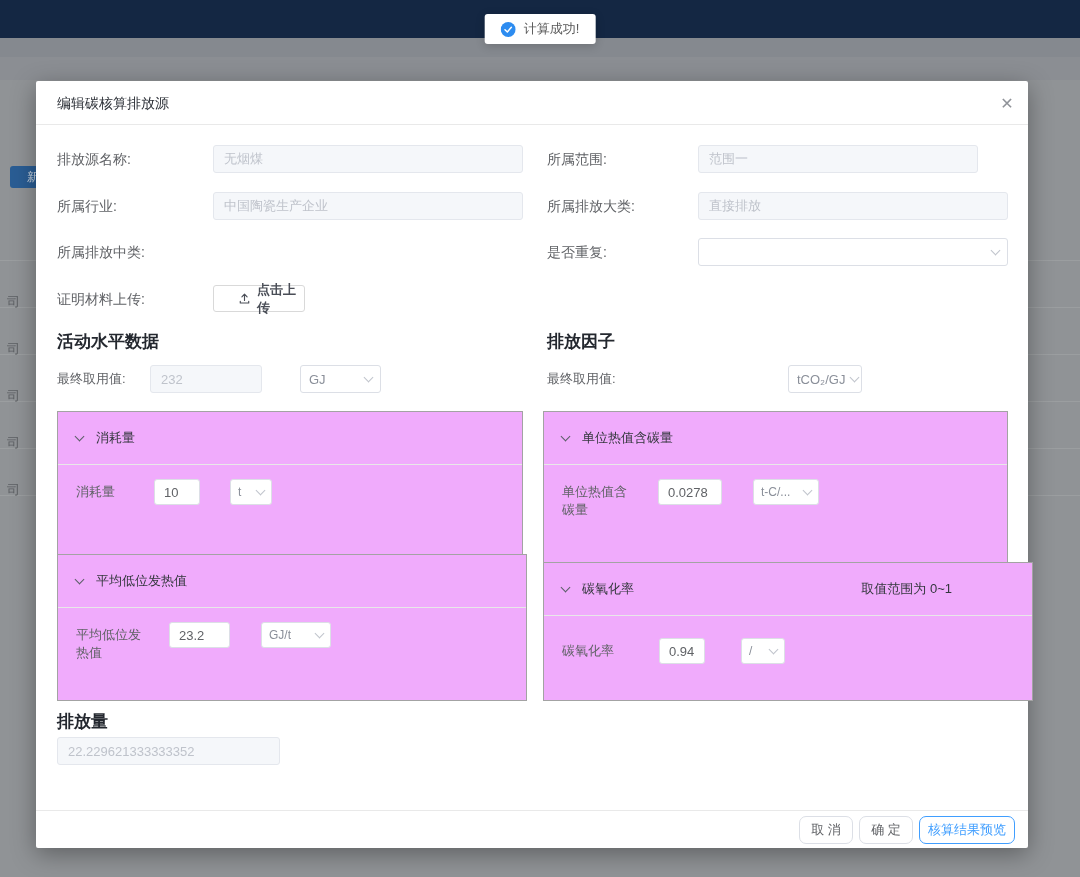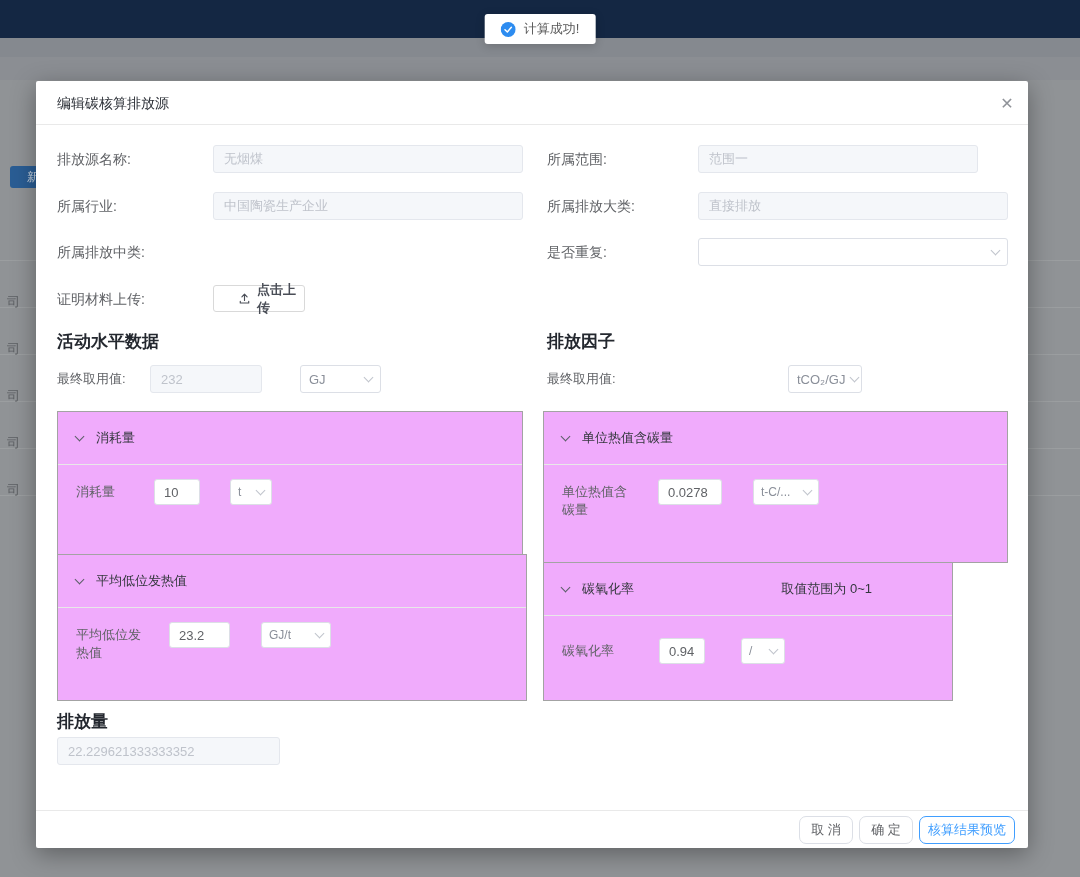--- a/index.html
+++ b/index.html
@@ -185,21 +185,21 @@
     <div class="panel-body">
       <div class="fld-lbl">单位热值含碳量</div>
       <div class="fld-inp" style="width:64px; margin-left:26px">0.0278</div>
       <div class="fld-sel" style="width:66px; margin-left:31px">
         <span>t-C/...</span>
         <span class="chev"></span>
       </div>
     </div>
   </div>
 
-  <div class="panel" style="left:507px; top:481px; width:410px; height:139px">
+  <div class="panel" style="left:507px; top:481px; width:490px; height:139px">
     <div class="panel-head">
       <span class="col-arrow"></span>
       <span class="panel-head-title">碳氧化率</span>
       <span class="panel-note">取值范围为 0~1</span>
     </div>
     <div class="panel-body" style="padding-top:22px">
       <div class="fld-lbl">碳氧化率</div>
       <div class="fld-inp" style="width:46px; margin-left:27px">0.94</div>
       <div class="fld-sel" style="width:44px; margin-left:36px">
         <span>/</span>

